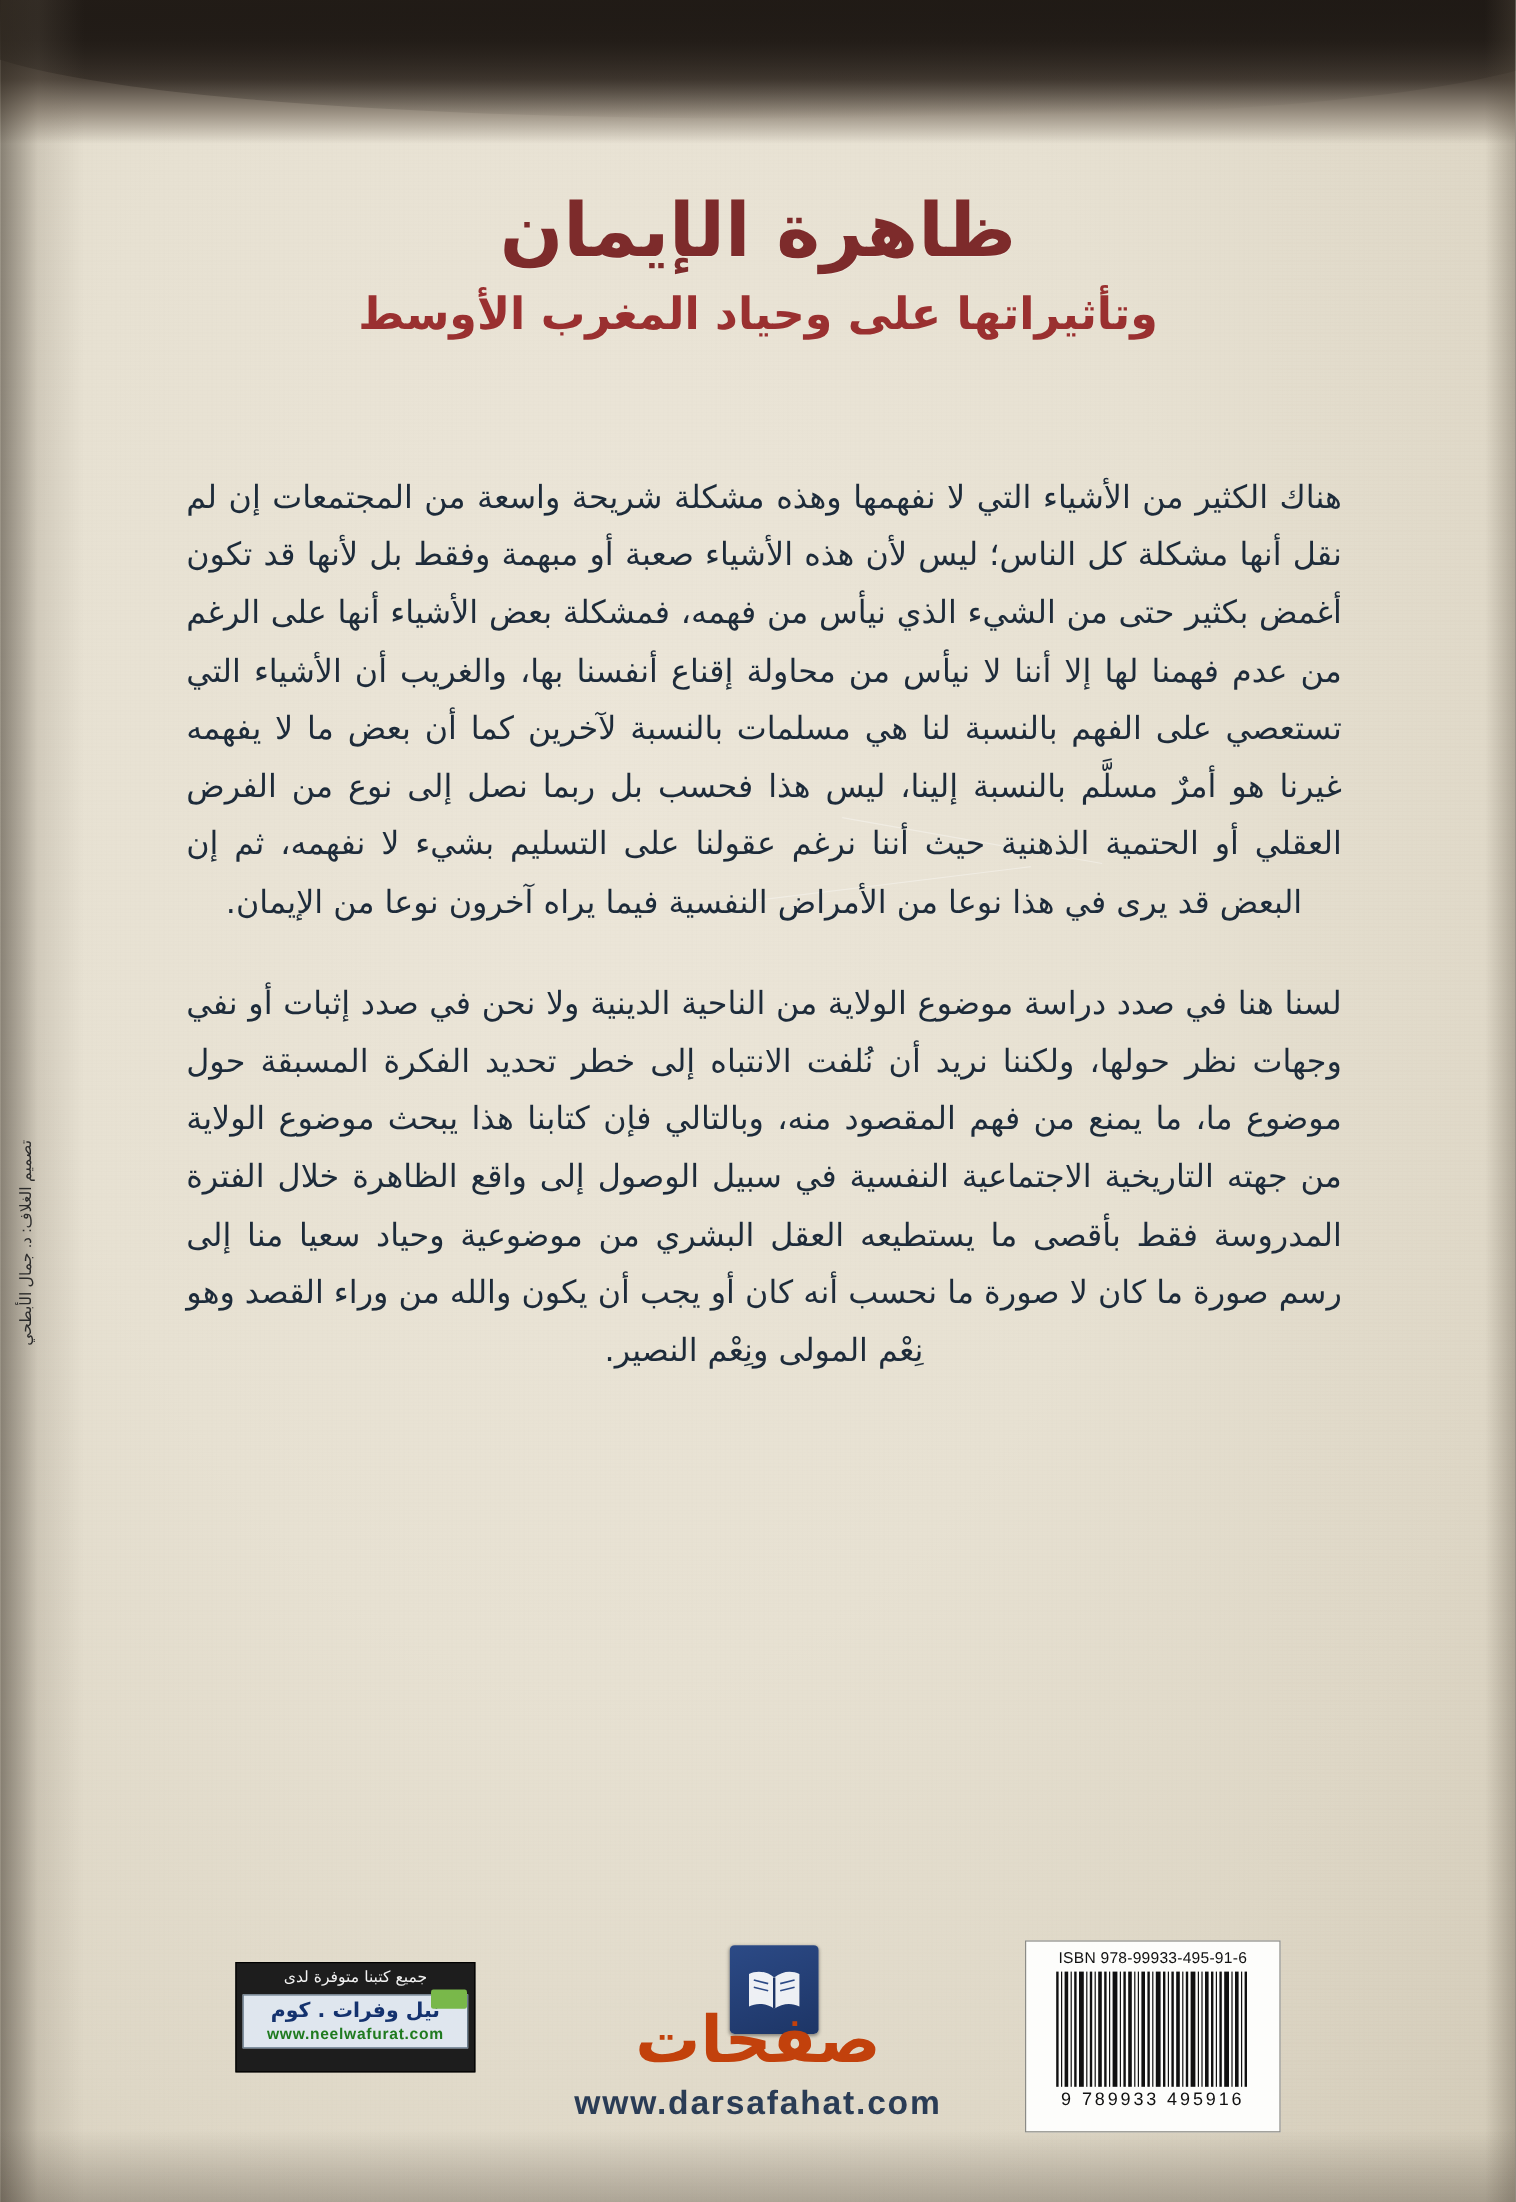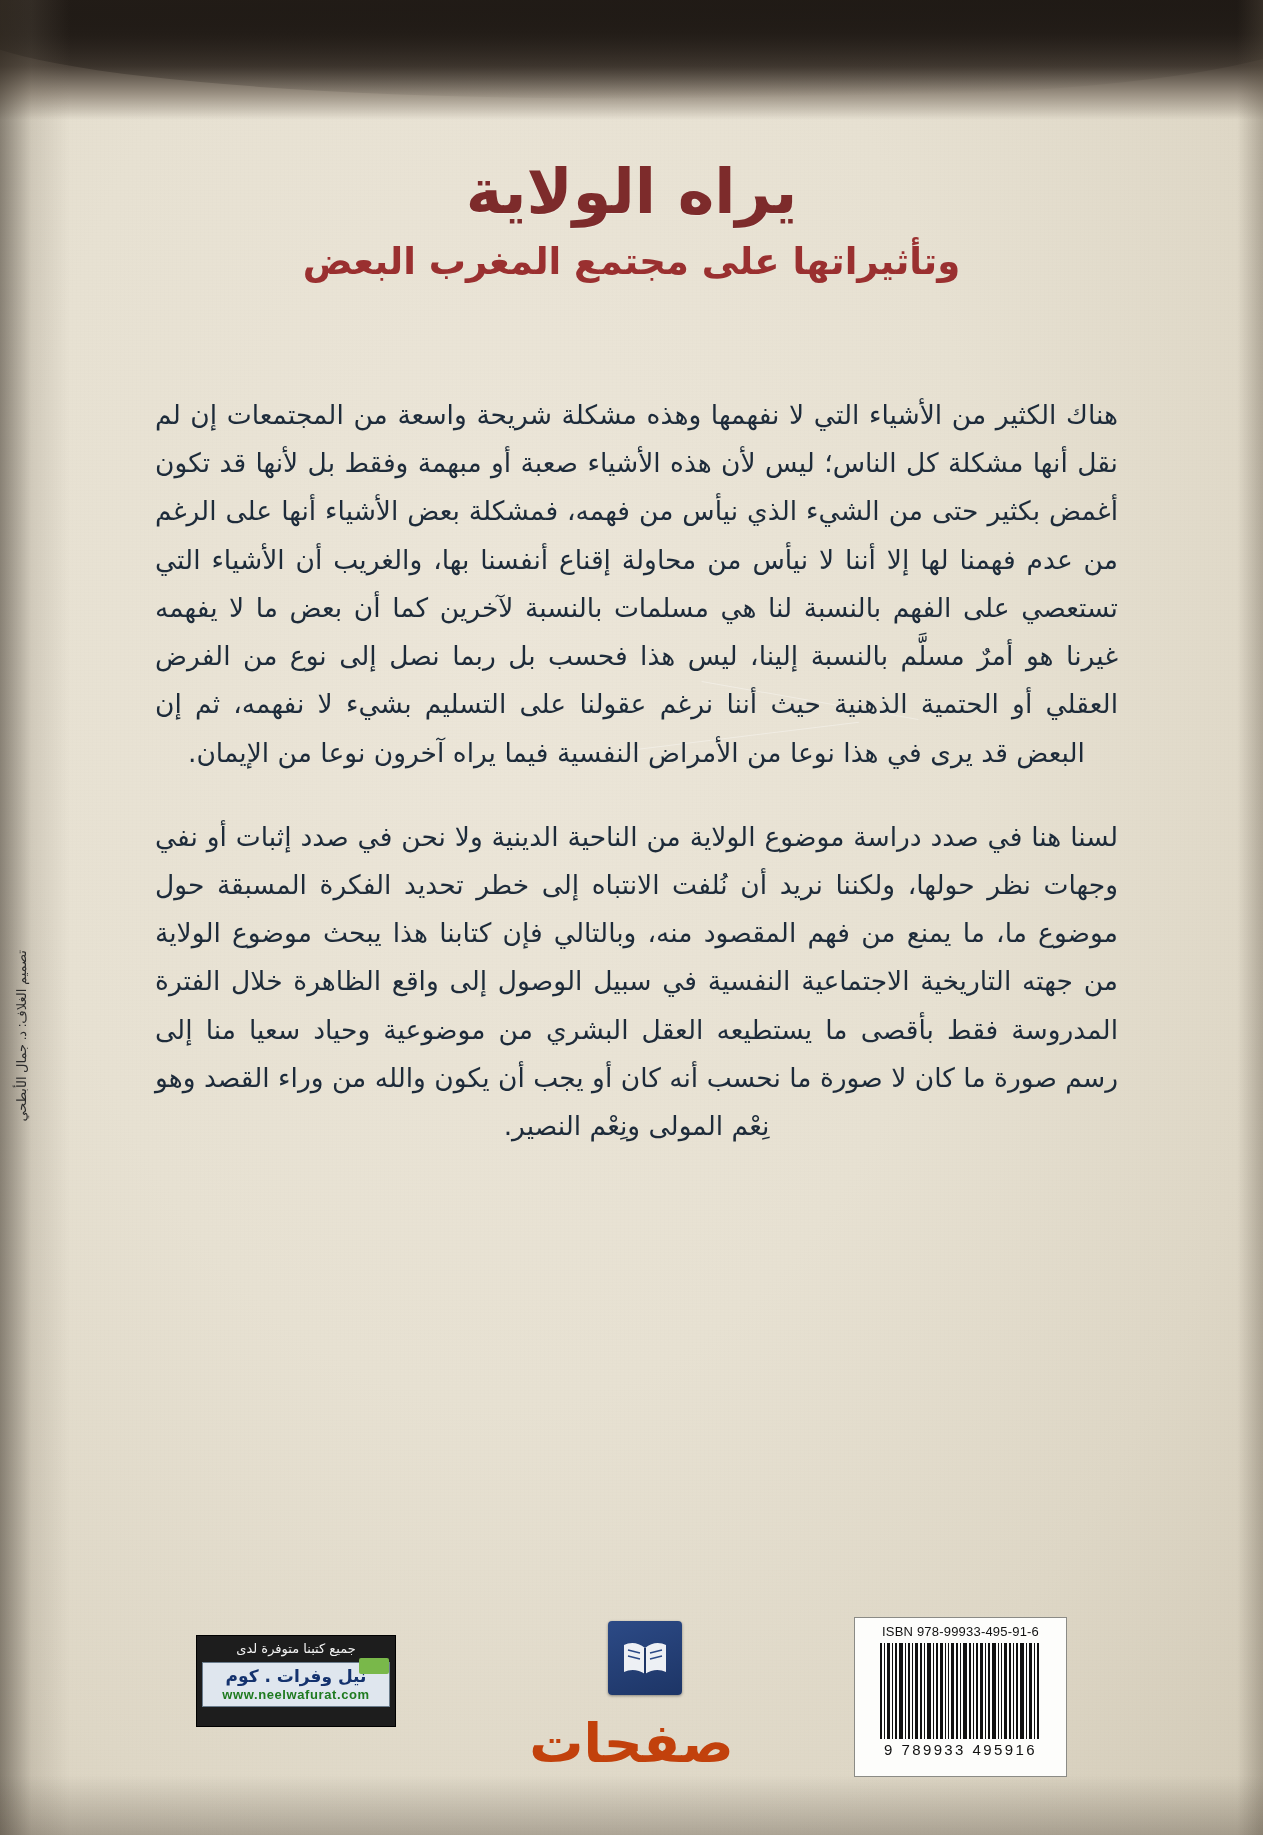--- a/index.html
+++ b/index.html
@@ -296,22 +296,22 @@
   <div class="left-shadow"></div>
   <div class="right-edge"></div>
   <div class="bottom-shadow"></div>
 
   <div class="scratch" style="left:560px; top:740px; width:300px; transform:rotate(-7deg);"></div>
   <div class="scratch" style="left:700px; top:700px; width:220px; transform:rotate(10deg);"></div>
 
   <div class="spine-text">تصميم الغلاف: د. جمال الأبطحي</div>
 
   <div class="title-block">
-    <div class="main-title">يراه الولاية</div>
-    <div class="sub-title">وتأثيراتها على مجتمع المغرب البعض</div>
+    <div class="main-title">ظاهرة الإيمان</div>
+    <div class="sub-title">وتأثيراتها على وحياد المغرب الأوسط</div>
   </div>
 
   <div class="body-wrap">
     <p class="para p1">هناك الكثير من الأشياء التي لا نفهمها وهذه مشكلة شريحة واسعة من المجتمعات إن لم نقل أنها مشكلة كل الناس؛ ليس لأن هذه الأشياء صعبة أو مبهمة وفقط بل لأنها قد تكون أغمض بكثير حتى من الشيء الذي نيأس من فهمه، فمشكلة بعض الأشياء أنها على الرغم من عدم فهمنا لها إلا أننا لا نيأس من محاولة إقناع أنفسنا بها، والغريب أن الأشياء التي تستعصي على الفهم بالنسبة لنا هي مسلمات بالنسبة لآخرين كما أن بعض ما لا يفهمه غيرنا هو أمرٌ مسلَّم بالنسبة إلينا، ليس هذا فحسب بل ربما نصل إلى نوع من الفرض العقلي أو الحتمية الذهنية حيث أننا نرغم عقولنا على التسليم بشيء لا نفهمه، ثم إن البعض قد يرى في هذا نوعا من الأمراض النفسية فيما يراه آخرون نوعا من الإيمان.</p>
     <p class="para p2">لسنا هنا في صدد دراسة موضوع الولاية من الناحية الدينية ولا نحن في صدد إثبات أو نفي وجهات نظر حولها، ولكننا نريد أن نُلفت الانتباه إلى خطر تحديد الفكرة المسبقة حول موضوع ما، ما يمنع من فهم المقصود منه، وبالتالي فإن كتابنا هذا يبحث موضوع الولاية من جهته التاريخية الاجتماعية النفسية في سبيل الوصول إلى واقع الظاهرة خلال الفترة المدروسة فقط بأقصى ما يستطيعه العقل البشري من موضوعية وحياد سعيا منا إلى رسم صورة ما كان لا صورة ما نحسب أنه كان أو يجب أن يكون والله من وراء القصد وهو نِعْم المولى ونِعْم النصير.</p>
   </div>
 
   <div class="footer">
 
     <div class="barcode-box">
@@ -364,20 +364,21 @@
     <div class="emblem">
       <svg width="50" height="44" viewBox="0 0 50 44" aria-hidden="true">
         <path d="M25 12 C18 6, 10 6, 4 9 L4 36 C10 33, 18 33, 25 38 C32 33, 40 33, 46 36 L46 9 C40 6, 32 6, 25 12 Z" fill="#ffffff" opacity="0.92"></path>
         <path d="M25 12 L25 38" stroke="#1d3566" stroke-width="2" fill="none"></path>
         <path d="M8 14 L20 17 M8 20 L20 23 M30 17 L42 14 M30 23 L42 20" stroke="#2c4a86" stroke-width="1.4" fill="none"></path>
       </svg>
     </div>
 
     <div class="publisher">
       <div class="pub-name">صفحات</div>
+      <div class="pub-url">www.darsafahat.com</div>
     </div>
 
     <div class="badge">
       <div class="badge-top">جميع كتبنا متوفرة لدى</div>
       <div class="badge-logo"></div>
       <div class="badge-inner">
         <div class="badge-brand">نيل وفرات . كوم</div>
         <div class="badge-url">www.neelwafurat.com</div>
       </div>
     </div>

